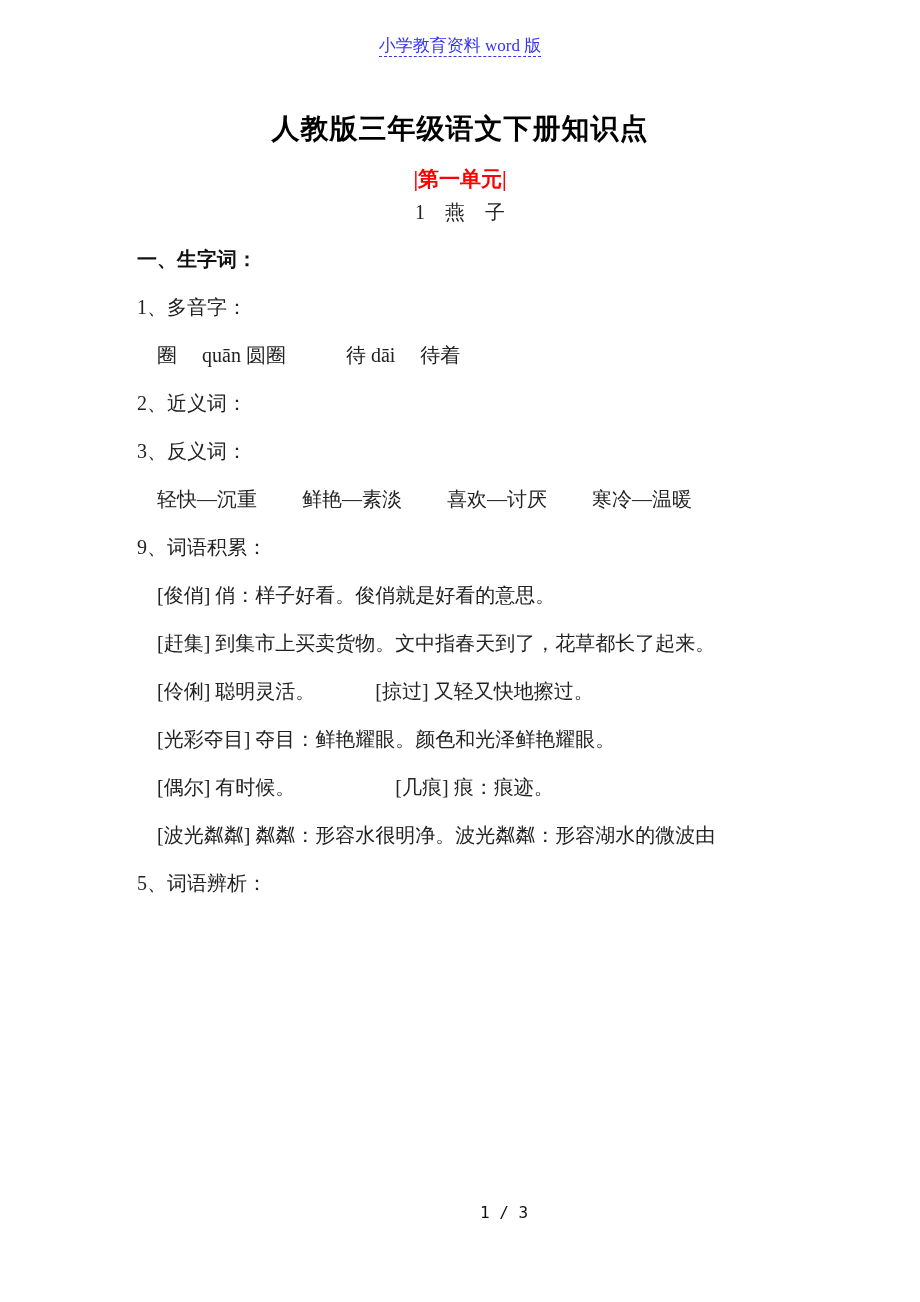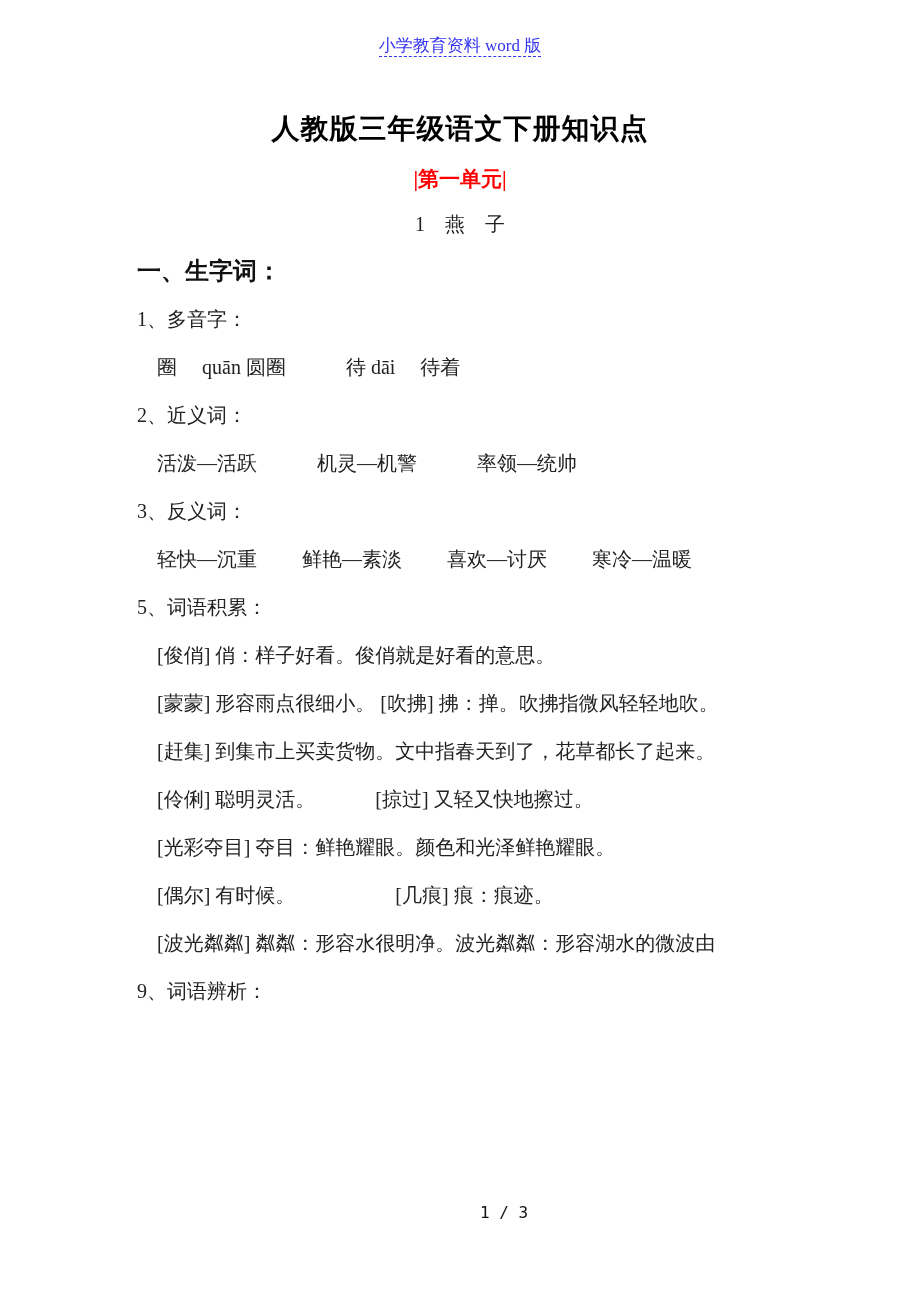--- a/index.html
+++ b/index.html
@@ -34,42 +34,42 @@
   }
   .unit-label {
     margin-top: 16px;
     text-align: center;
     font-size: 21px;
     font-weight: bold;
     color: var(--accent_red, #ff0000);
     line-height: 28px;
   }
   .lesson-title {
-    margin-top: 18px;
+    margin-top: 6px;
     text-align: center;
     font-size: 20px;
     line-height: 26px;
     color: #222222;
   }
   .content {
     margin-top: 10px;
     padding-left: 137px;
     padding-right: 90px;
   }
   .line {
     margin: 0;
     font-size: 20px;
     line-height: 48px;
     white-space: pre-wrap;
     color: #222222;
   }
   .line.heading {
     font-family: "DejaVu Sans", sans-serif;
     font-weight: bold;
-    font-size: 24px;
+    font-size: 20px;
     color: #111111;
   }
   .line.indent1 { padding-left: 20px; }
   .line.indent2 { padding-left: 63px; }
   .footer {
     position: absolute;
     top: 1203px;
     left: 0;
     width: 100%;
     text-align: center;
@@ -94,31 +94,29 @@
 
   <div class="unit-label">|第一单元|</div>
 
   <div class="lesson-title">1　燕　子</div>
 
   <div class="content">
     <p class="line heading">一、生字词：</p>
     <p class="line">1、多音字：</p>
     <p class="line indent1">圈　 quān 圆圈　　　待 dāi　 待着</p>
     <p class="line">2、近义词：</p>
-    <p class="line indent1">活泼—活跃　　　机灵—机警　　　率领—统帅</p>
     <p class="line">3、反义词：</p>
     <p class="line indent1">轻快—沉重　　 鲜艳—素淡　　 喜欢—讨厌　　 寒冷—温暖</p>
-    <p class="line">5、词语积累：</p>
+    <p class="line">9、词语积累：</p>
     <p class="line indent1">[俊俏] 俏：样子好看。俊俏就是好看的意思。</p>
-    <p class="line indent1">[蒙蒙] 形容雨点很细小。 [吹拂] 拂：掸。吹拂指微风轻轻地吹。</p>
     <p class="line indent1">[赶集] 到集市上买卖货物。文中指春天到了，花草都长了起来。</p>
     <p class="line indent1">[伶俐] 聪明灵活。　　　[掠过] 又轻又快地擦过。</p>
     <p class="line indent1">[光彩夺目] 夺目：鲜艳耀眼。颜色和光泽鲜艳耀眼。</p>
     <p class="line indent1">[偶尔] 有时候。　　　　　[几痕] 痕：痕迹。</p>
     <p class="line indent1">[波光粼粼] 粼粼：形容水很明净。波光粼粼：形容湖水的微波由</p>
-    <p class="line">9、词语辨析：</p>
+    <p class="line">5、词语辨析：</p>
   </div>
 
   <div class="footer">
     <span class="page-num">1 / 3</span>
   </div>
 
 </div>
 
 </body></html>

